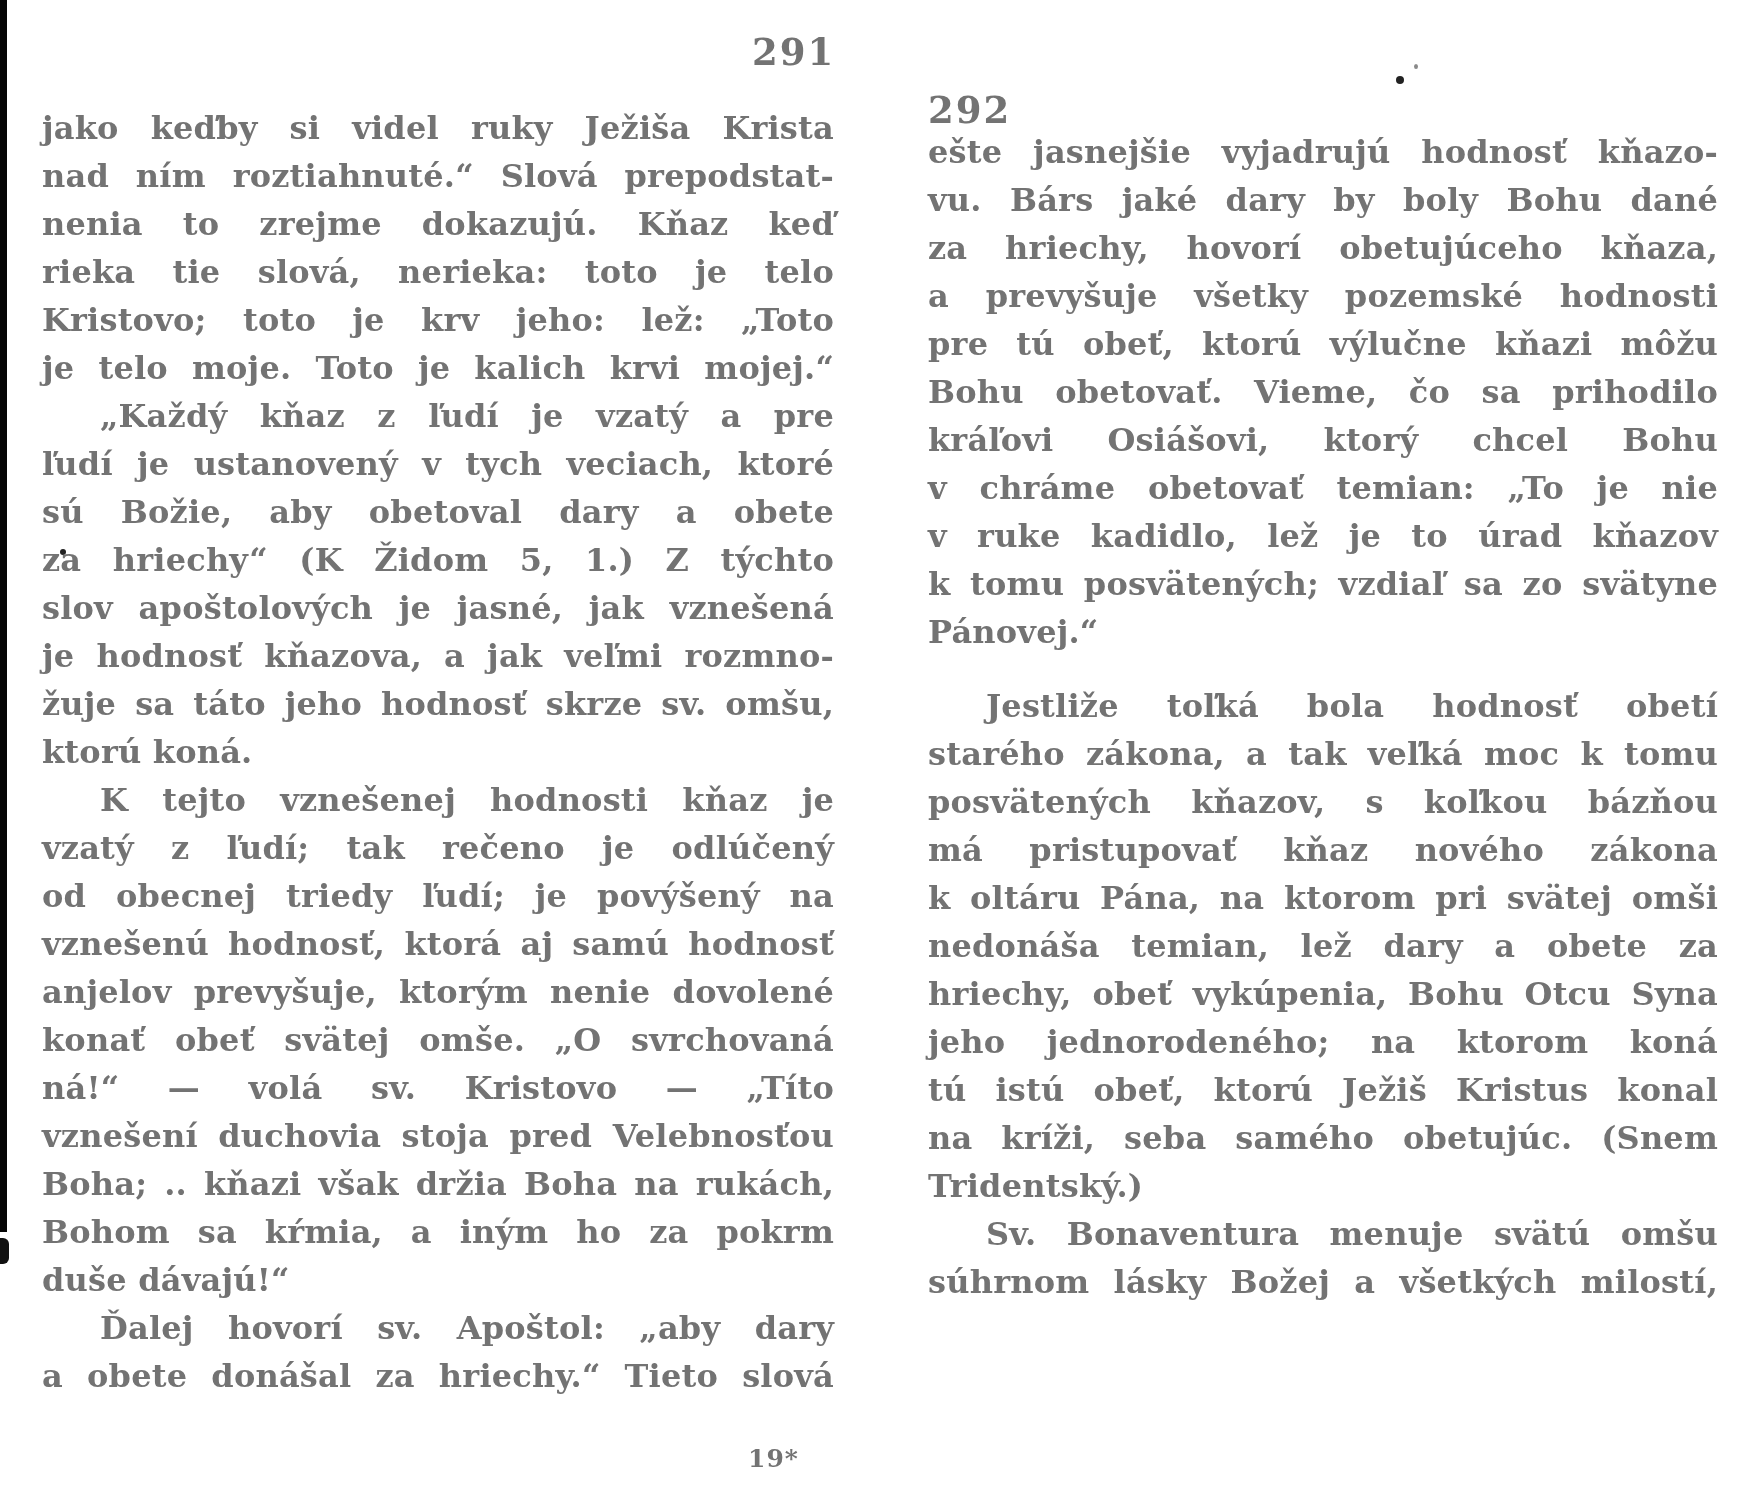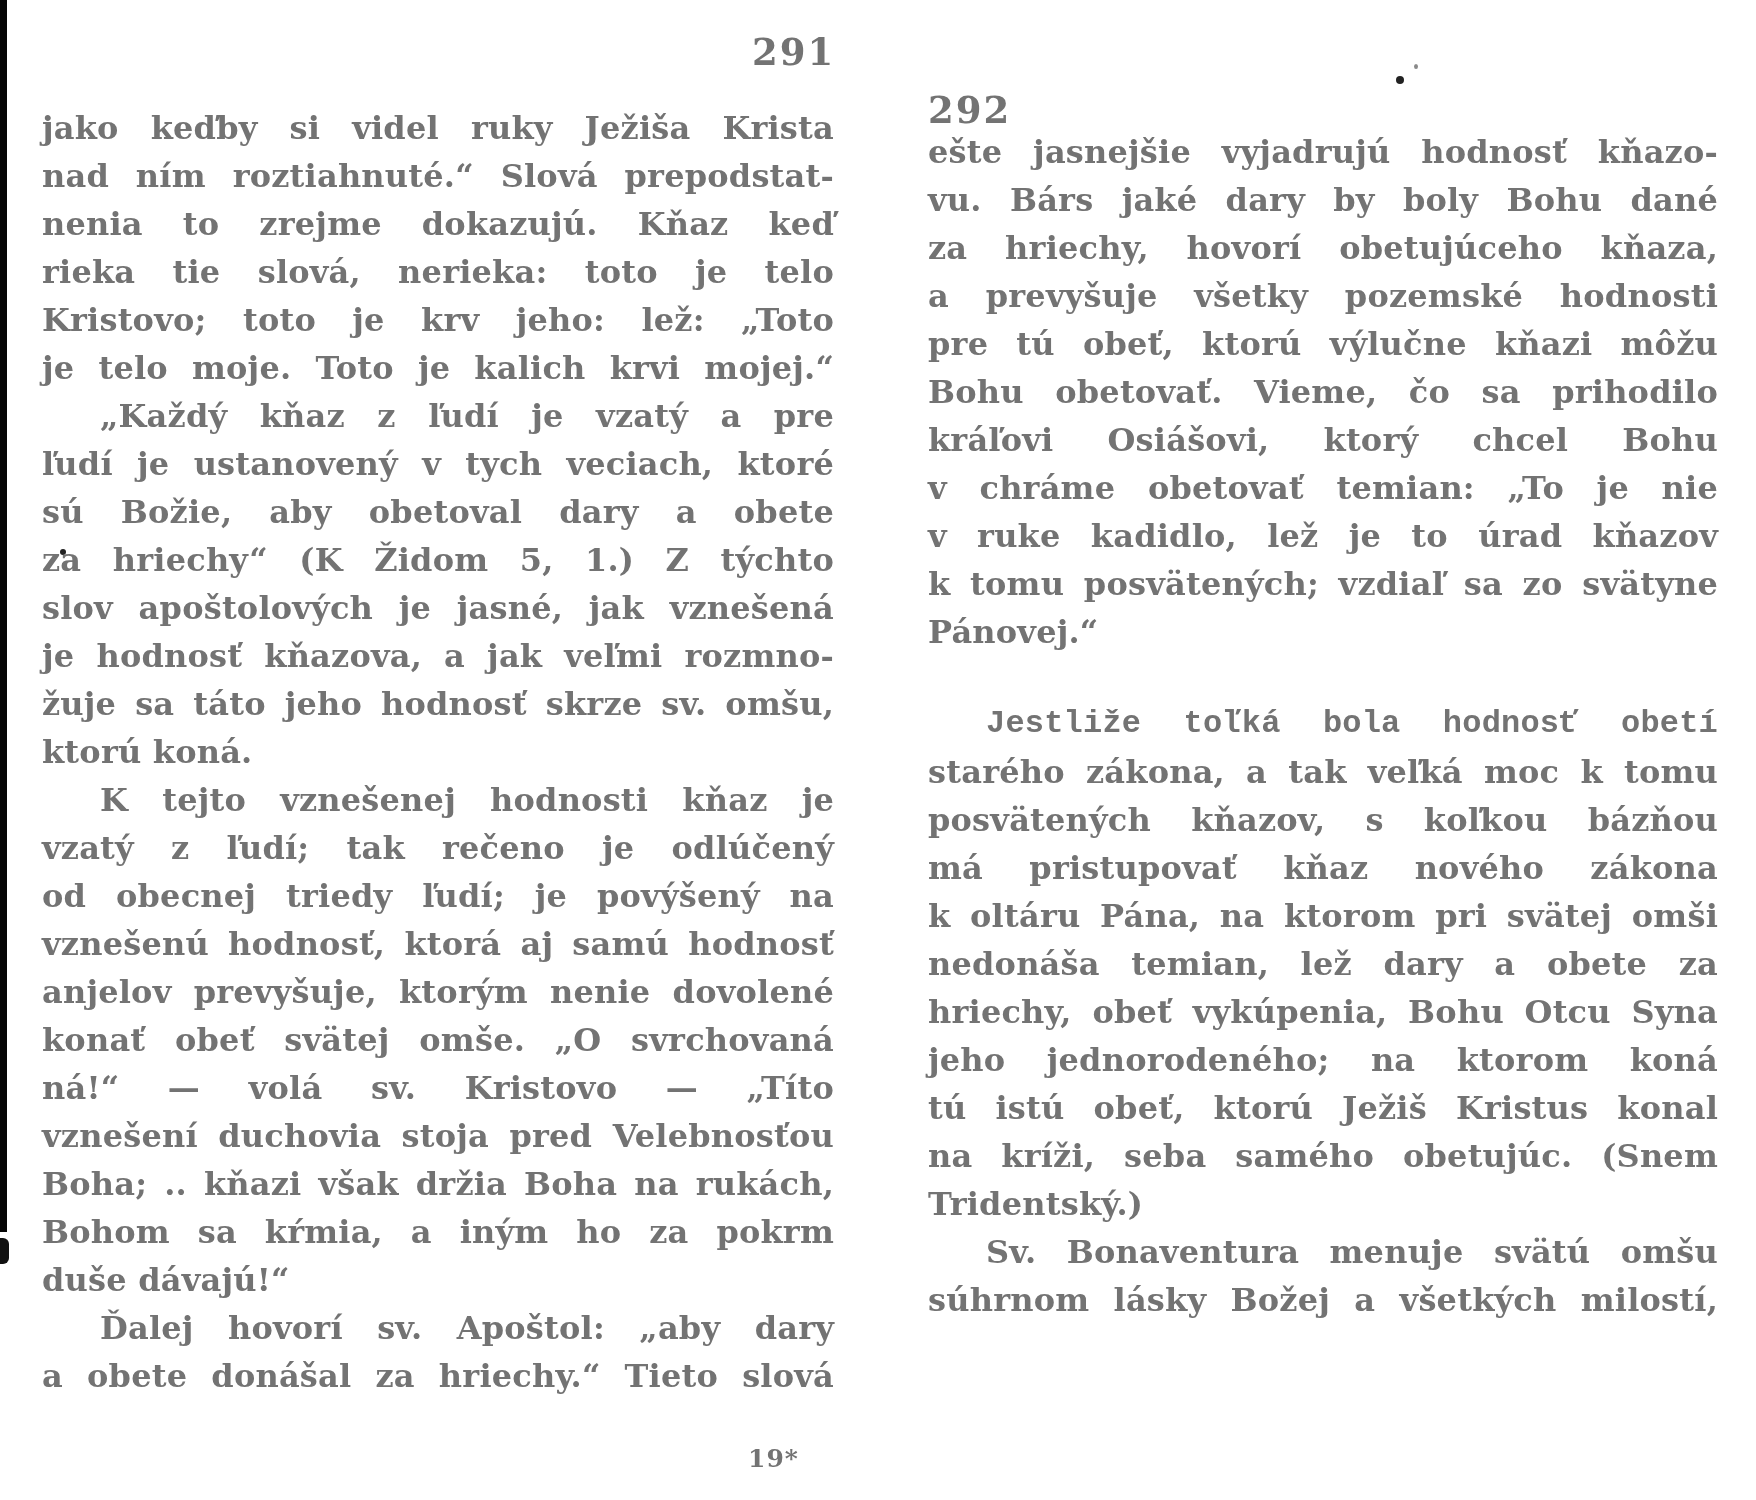--- a/index.html
+++ b/index.html
@@ -26,21 +26,21 @@
     font-size: 32px;
     font-weight: 700;
     line-height: 48px;
     letter-spacing: 0.2px;
   }
   .col-left  { left: 42px;  top: 104px; width: 792px; }
   .col-right { left: 928px; top: 128px; width: 790px; }
   .line { height: 48px; white-space: normal; }
   .line.j { text-align: justify; text-align-last: justify; }
   .line.ind { padding-left: 58px; }
-  .line.gap { margin-top: 44px; font-family: Liberation Mono, monospace; }
+  .line.gap { margin-top: 26px; }
   .footer-sig {
     position: absolute;
     left: 748px;
     top: 1444px;
     font-size: 25px;
     font-weight: 700;
     letter-spacing: 1px;
   }
   
   .edge-strip {

